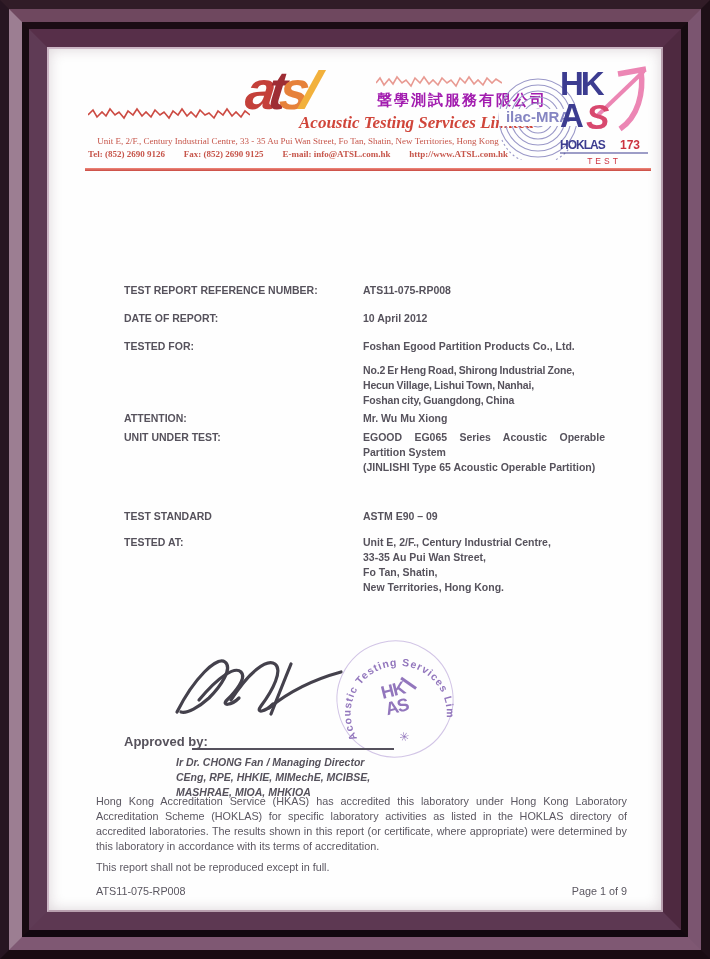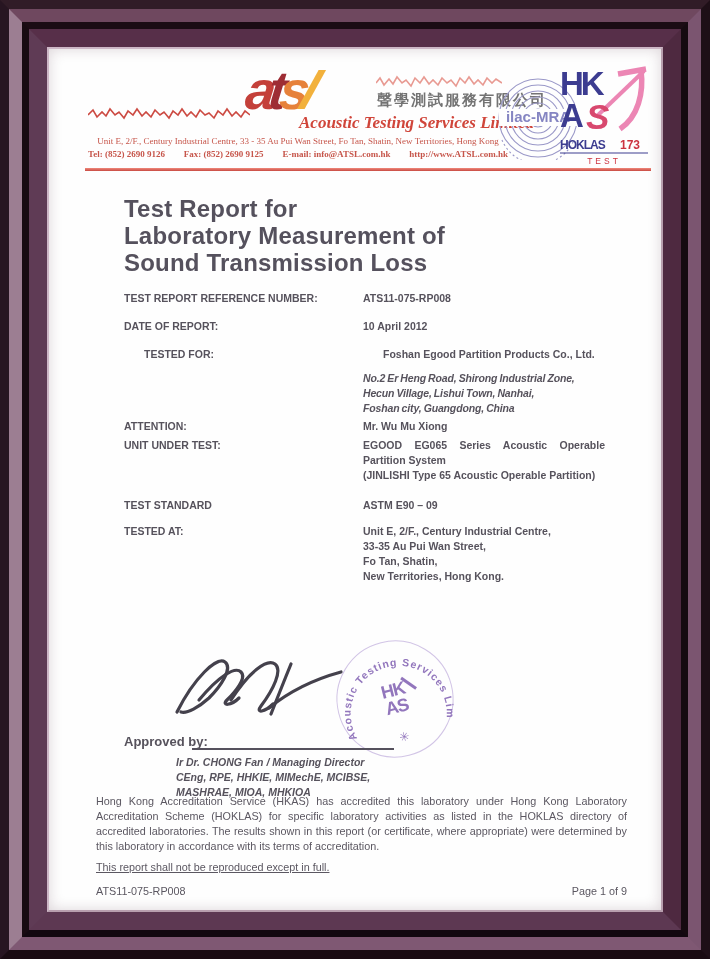--- a/index.html
+++ b/index.html
@@ -15,58 +15,58 @@
 
   
   .header{position:absolute;top:0;left:0;right:0;height:126px;}
   .zigzag-left{position:absolute;left:39px;top:57px;}
   .zigzag-right{position:absolute;left:327px;top:24px;}
   .atsl{position:absolute;left:197px;top:14px;font-size:54px;font-weight:bold;
         font-style:italic;letter-spacing:-7px;transform:skewX(-6deg);line-height:1;}
   .atsl span{display:inline-block;}
   .l-a{color:#c4403a;} .l-t{color:#9e2d34;} .l-s{color:#e6813a;} .l-l{color:#f2b13c;transform:skewX(-14deg);}
   .cname-zh{position:absolute;left:328px;top:42px;width:180px;font-size:15px;font-weight:bold;
-            color:#737373;letter-spacing:2px;white-space:nowrap;}
+            color:#a21caf;letter-spacing:2px;white-space:nowrap;}
   .cname-en{position:absolute;left:250px;top:64px;font-family:"Liberation Serif",serif;
             font-style:italic;font-weight:bold;font-size:17px;color:#d0453a;white-space:nowrap;}
   .addr{position:absolute;left:39px;top:86px;width:420px;text-align:center;
         font-family:"Liberation Serif",serif;font-weight:normal;font-size:9px;color:#c6554a;line-height:13px;}
   .contacts{position:absolute;left:39px;top:100px;width:420px;display:flex;justify-content:space-between;
         font-family:"Liberation Serif",serif;font-weight:bold;font-size:9px;color:#c6554a;}
   .rule{position:absolute;left:36px;top:119px;width:566px;height:3px;
         background:linear-gradient(#f0897c,#c84a42);}
   .ilac{position:absolute;left:447px;top:27px;}
   .hkas{position:absolute;left:509px;top:16px;}
 
   
   .title{position:absolute;left:75px;top:146px;font-size:24px;font-weight:bold;
          color:#55515d;line-height:27px;letter-spacing:.2px;}
 
   
-  .fields{position:absolute;left:75px;top:242px;width:492px;color:#56525c;}
+  .fields{position:absolute;left:75px;top:234px;width:492px;color:#56525c;}
   .frow{display:grid;grid-template-columns:239px 242px;font-size:10.5px;font-weight:bold;line-height:15px;}
   .frow .val{white-space:pre-line;}
-  .mb13{margin-bottom:13px;} .mb9{margin-bottom:9px;margin-left:20px;} .mb3{margin-bottom:3px;}
-  .mb10{margin-bottom:4px;} .mb25{margin-bottom:15px;} .mb11{margin-bottom:11px;}
-  .tight{letter-spacing:-.15px;word-spacing:-.6px;font-style:italic;}
+  .mb13{margin-bottom:13px;} .mb9{margin-bottom:9px;} .mb3{margin-bottom:3px;}
+  .mb10{margin-bottom:4px;} .mb25{margin-bottom:34px;} .mb11{margin-bottom:11px;}
+  .tight{letter-spacing:-.15px;word-spacing:-.6px;}
   .just{text-align:justify;}
 
   
   .approval{position:absolute;left:75px;top:595px;width:470px;height:150px;color:#56525c;}
   .sig-svg{position:absolute;left:45px;top:2px;}
   .sig-line{position:absolute;left:68px;top:104px;width:202px;border-bottom:2px solid #55515d;}
   .approved-label{position:absolute;left:0;top:90px;font-size:13px;font-weight:bold;}
   .signatory{position:absolute;left:52px;top:111px;font-size:10.5px;font-weight:bold;line-height:15px;font-style:italic;}
   .creds{white-space:pre-line;}
   .stamp{position:absolute;left:208px;top:-8px;opacity:.88;transform:rotate(-14deg);}
 
   
   .accreditation{position:absolute;left:47px;top:745px;width:531px;font-size:10.8px;color:#5b5761;
                  line-height:15px;text-align:justify;}
-  .note{position:absolute;left:47px;top:812px;font-size:10.8px;color:#5b5761;text-decoration:underline;}
+  .note{position:absolute;left:47px;top:812px;font-size:10.8px;color:#5b5761;}
   .footer-row{position:absolute;left:47px;top:836px;width:531px;display:flex;
               justify-content:space-between;font-size:10.8px;color:#5b5761;}
 </style>
 </head>
 <body>
 
 <div class="stage">
   <div class="f1">
   <div class="f2">
   <div class="f3">
@@ -113,25 +113,20 @@
         <path d="M86,6 L38,52" stroke="#ec86b4" stroke-width="4" fill="none"></path>
         <path d="M60,9 L88,4 M83,5 C86,28 80,52 62,64" stroke="#ec86b4" stroke-width="5.5" fill="none"></path>
         <text x="28" y="64" font-size="35" font-weight="bold" font-style="italic" fill="#d8486e">S</text>
         <text x="2" y="84" font-size="12" font-weight="bold" fill="#3c3c90" letter-spacing="-1">HOKLAS</text>
         <text x="62" y="84" font-size="12" font-weight="bold" fill="#cc3340">173</text>
         <line x1="2" y1="88" x2="90" y2="88" stroke="#3c3c90" stroke-width="1"></line>
         <text x="46" y="99" text-anchor="middle" font-size="8.5" fill="#cc3340" letter-spacing="3">TEST</text>
       </svg>
     </div>
 
-    <div class="title">
-      <div>Test Report for</div>
-      <div>Laboratory Measurement of</div>
-      <div>Sound Transmission Loss</div>
-    </div>
 
     <div class="fields">
       <div class="frow mb13">
         <div class="lbl">TEST REPORT REFERENCE NUMBER:</div>
         <div class="val">ATS11-075-RP008</div>
       </div>
       <div class="frow mb13">
         <div class="lbl">DATE OF REPORT:</div>
         <div class="val">10 April 2012</div>
       </div>

